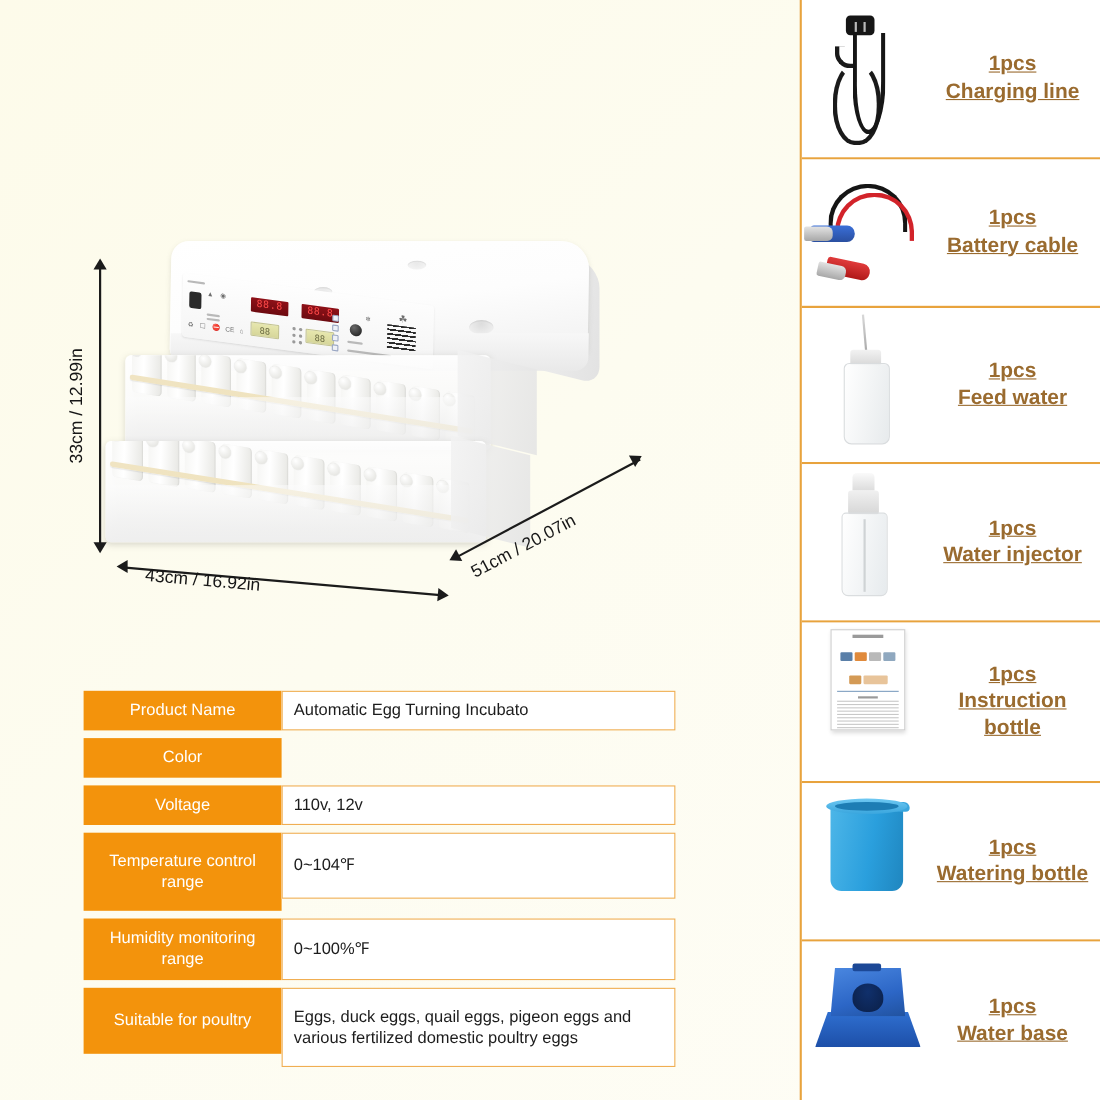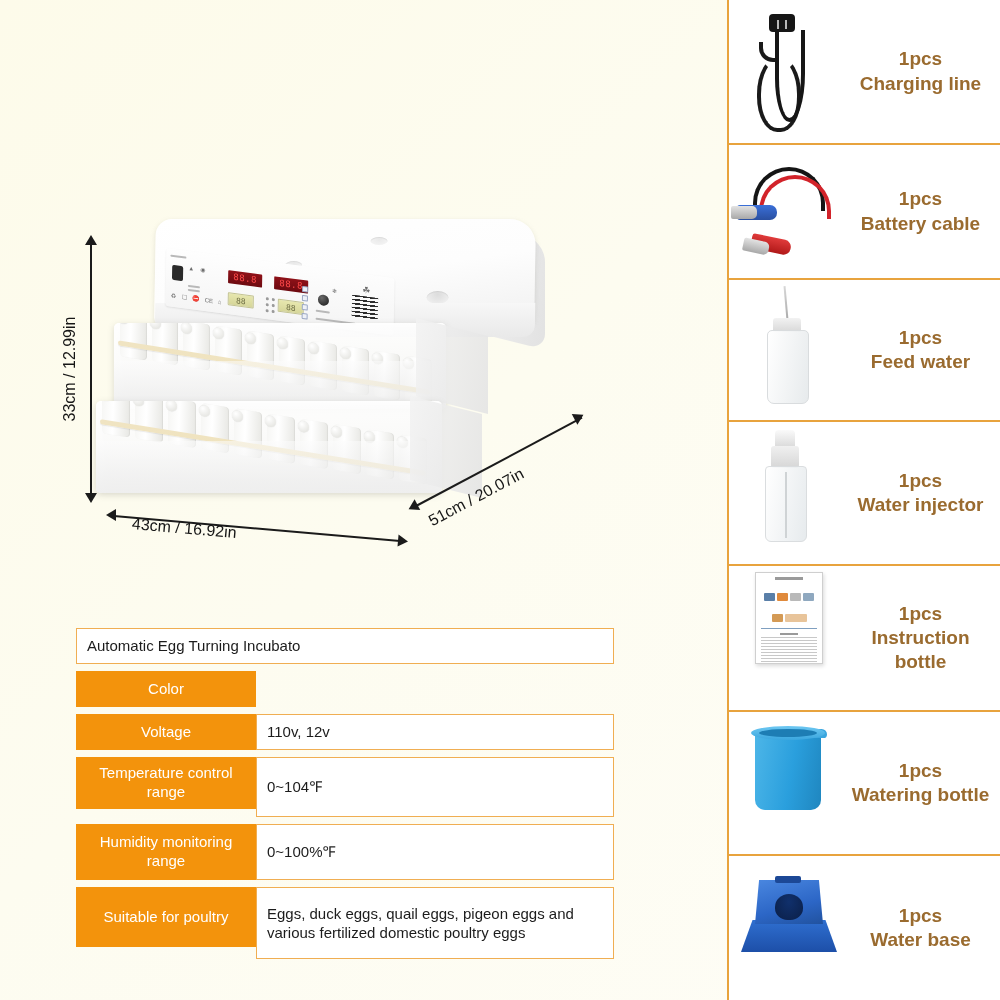--- a/index.html
+++ b/index.html
@@ -210,21 +210,21 @@
   }
   .acc-item:last-child { border-bottom: none; }
   .acc-thumb {
     width: 118px; flex: none; height: 100%;
     position: relative;
     display: flex; align-items: center; justify-content: center;
   }
   .acc-label {
     flex: 1; text-align: center;
     color: #9a6b2f; font-weight: bold; font-size: 19px;
-    line-height: 1.28; padding-right: 6px;
+    line-height: 1.28; padding-right: 6px; text-decoration: underline;
   }
   .acc-qty { display: block; }
 
   
   .tb { position: absolute; }
 
   
   .cord-plug {
     width: 26px; height: 18px; border-radius: 4px;
     background: #161616; top: 14px; left: 40px;
@@ -445,34 +445,35 @@
 
     <div class="dim-line" style="left:336px; top:300px; width:188px; height:2px; transform: rotate(-28deg); transform-origin: left center;"></div>
     <div class="arrow" style="left:328px; top:296px; border-top:6px solid transparent; border-bottom:6px solid transparent; border-right:10px solid #1b1b1b; transform: rotate(-28deg);"></div>
     <div class="arrow" style="left:494px; top:206px; border-top:6px solid transparent; border-bottom:6px solid transparent; border-left:10px solid #1b1b1b; transform: rotate(-28deg);"></div>
     <div class="dim-text" style="left:350px; top:308px; transform: rotate(-28deg); transform-origin: left center;">51cm / 20.07in</div>
   </div>
 
   <div id="spec-table">
 
     <div class="spec-row">
+      <div class="spec-key" style="height:36px;">Product Name</div>
       <div class="spec-val" style="height:36px;">Automatic Egg Turning Incubato</div>
     </div>
 
     <div class="spec-row">
       <div class="spec-key" style="height:36px;">Color</div>
     </div>
 
     <div class="spec-row">
       <div class="spec-key" style="height:36px;">Voltage</div>
       <div class="spec-val" style="height:36px;">110v, 12v</div>
     </div>
 
     <div class="spec-row">
-      <div class="spec-key" style="height:52px;">Temperature control range</div>
+      <div class="spec-key" style="height:71px;">Temperature control range</div>
       <div class="spec-val" style="height:60px;">0~104℉</div>
     </div>
 
     <div class="spec-row">
       <div class="spec-key" style="height:56px;">Humidity monitoring range</div>
       <div class="spec-val" style="height:56px;">0~100%℉</div>
     </div>
 
     <div class="spec-row">
       <div class="spec-key" style="height:60px;">Suitable for poultry</div>

